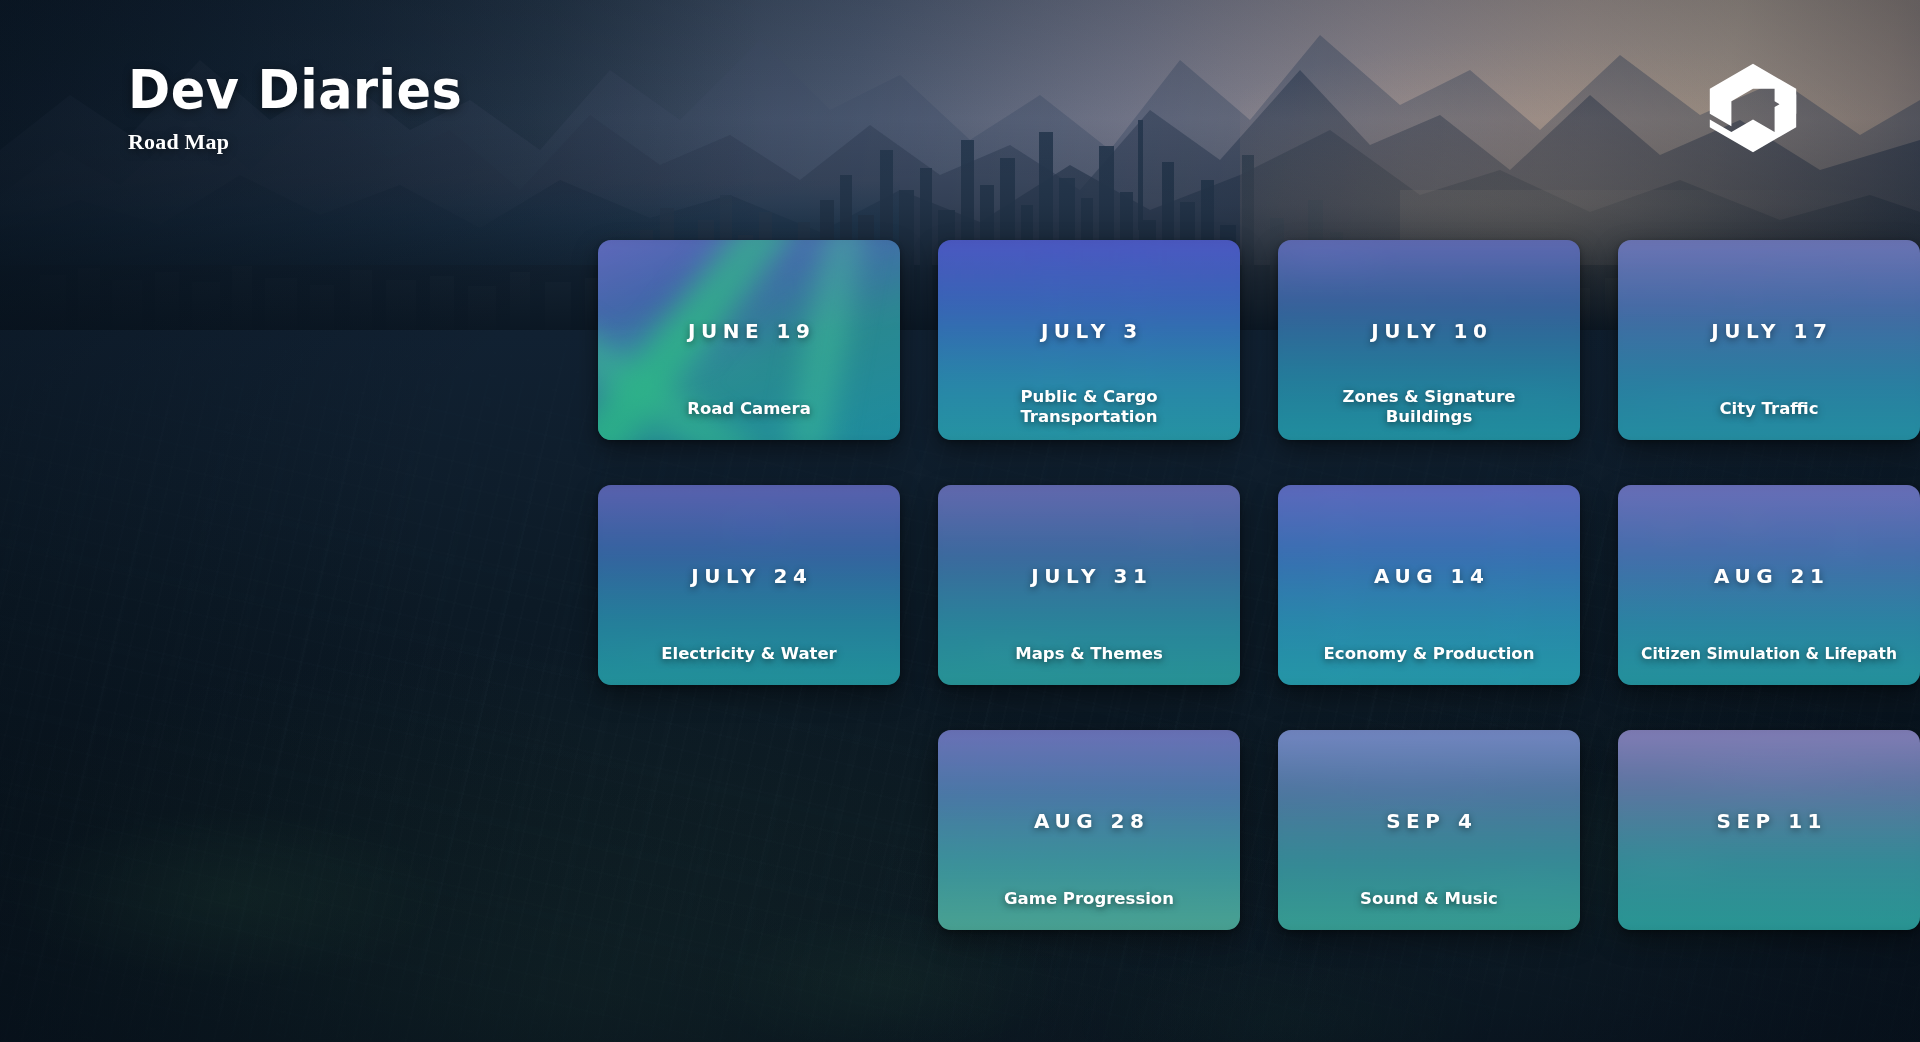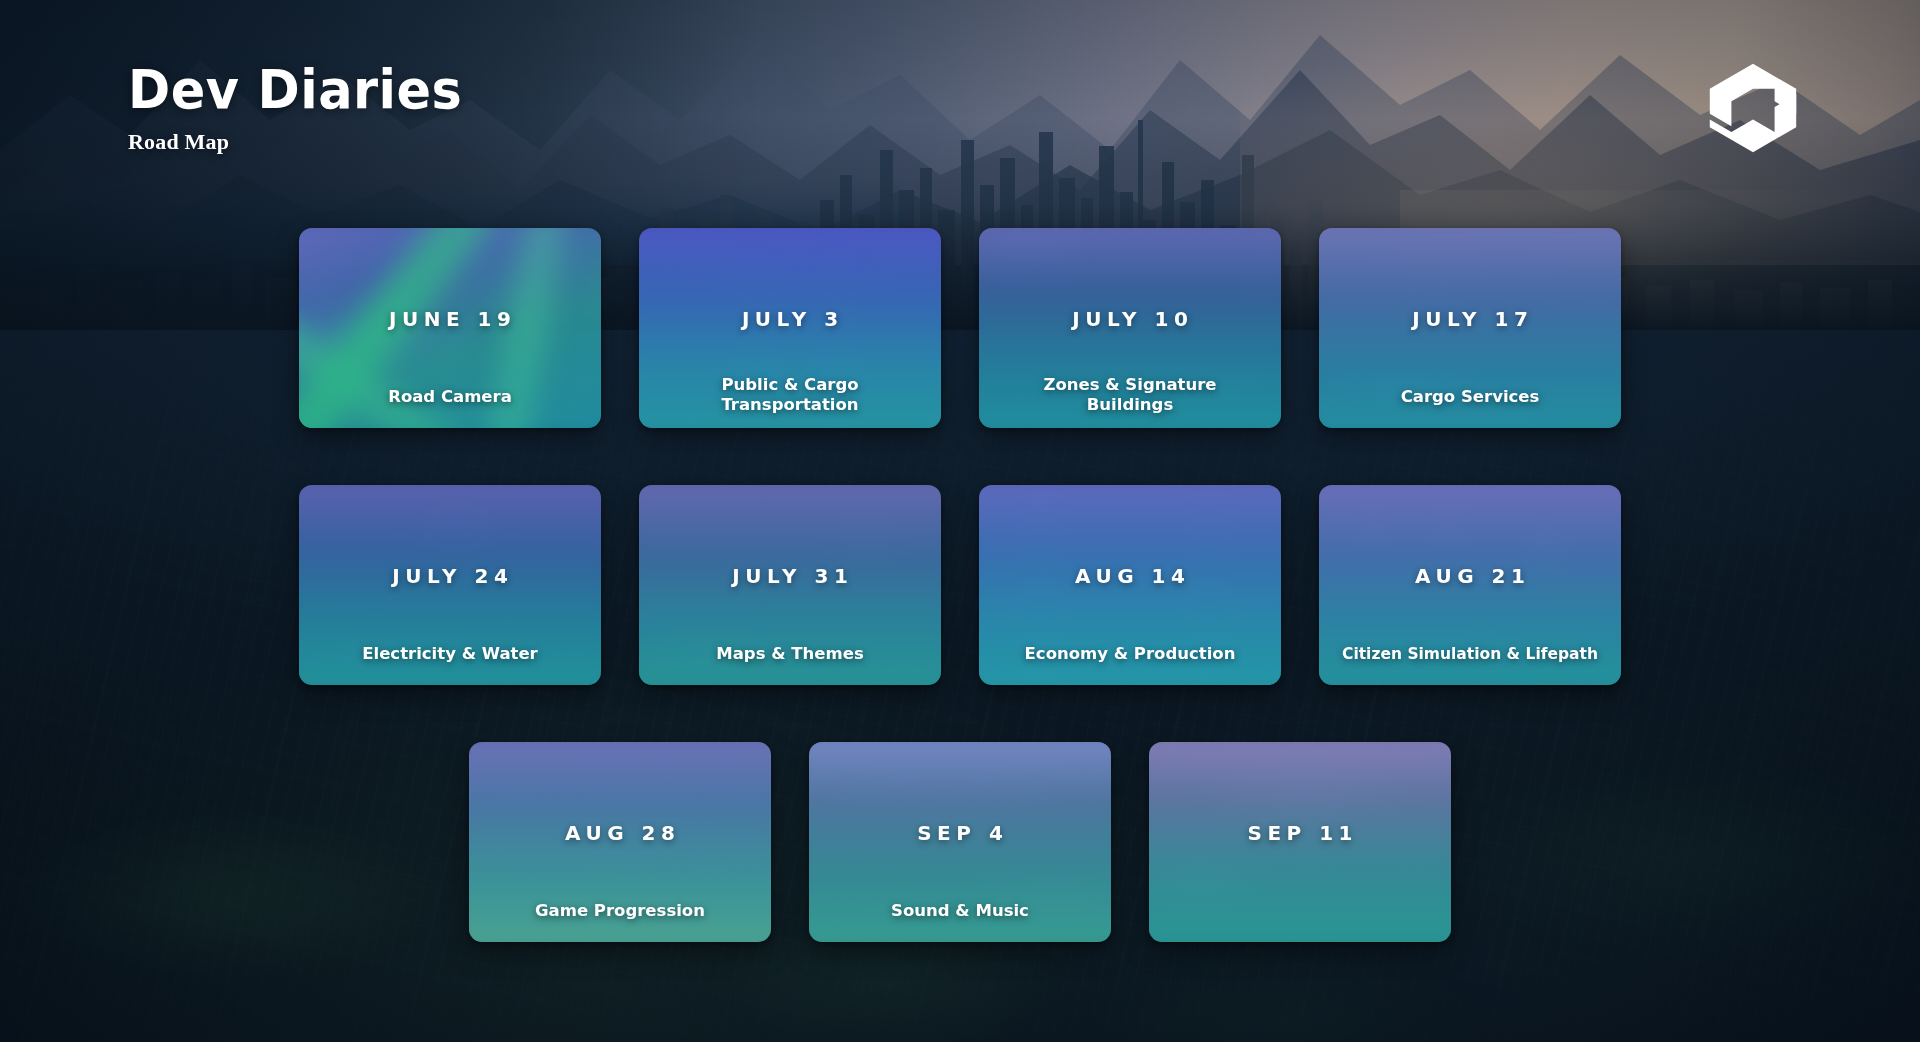--- a/index.html
+++ b/index.html
@@ -167,26 +167,26 @@
   .logo {
     position: absolute;
     right: 119px; top: 60px;
     width: 96px; height: 96px;
     z-index: 20;
   }
 
   
   .grid-wrap {
     position: absolute;
-    left: 0; right: 0; top: 228px;
+    left: 0; right: 0; top: 240px;
     z-index: 15;
     display: flex;
     flex-direction: column;
-    align-items: center;
-    gap: 57px;
+    align-items: flex-end;
+    gap: 45px;
   }
   .row {
     display: flex;
     gap: 38px;
     justify-content: center;
   }
 
   .card {
     position: relative;
     width: 302px;
@@ -414,21 +414,21 @@
 
       <div class="card">
         <div class="card-art" style="background:
                linear-gradient(180deg, rgba(126,128,186,0.95) 0%, rgba(74,110,170,0.95) 36%, rgba(44,132,168,0.95) 70%, rgba(38,152,170,0.95) 100%),
                radial-gradient(ellipse 80px 26px at 60% 22%, rgba(44,62,96,0.7), rgba(0,0,0,0) 70%),
                radial-gradient(ellipse 55px 18px at 40% 30%, rgba(60,80,120,0.4), rgba(0,0,0,0) 72%),
                radial-gradient(ellipse 100px 22px at 30% 76%, rgba(100,195,205,0.35), rgba(0,0,0,0) 72%);"></div>
         <div class="card-wash"></div>
         <div class="card-text">
           <div class="card-date">JULY 17</div>
-          <div class="card-title">Cargo Services</div>
+          <div class="card-title">City Traffic</div>
         </div>
       </div>
 
     </div>
 
     <div class="row">
 
       <div class="card">
         <div class="card-art" style="background:
                linear-gradient(180deg, rgba(104,102,180,0.95) 0%, rgba(56,100,164,0.95) 34%, rgba(38,132,160,0.95) 66%, rgba(36,158,162,0.95) 100%),

